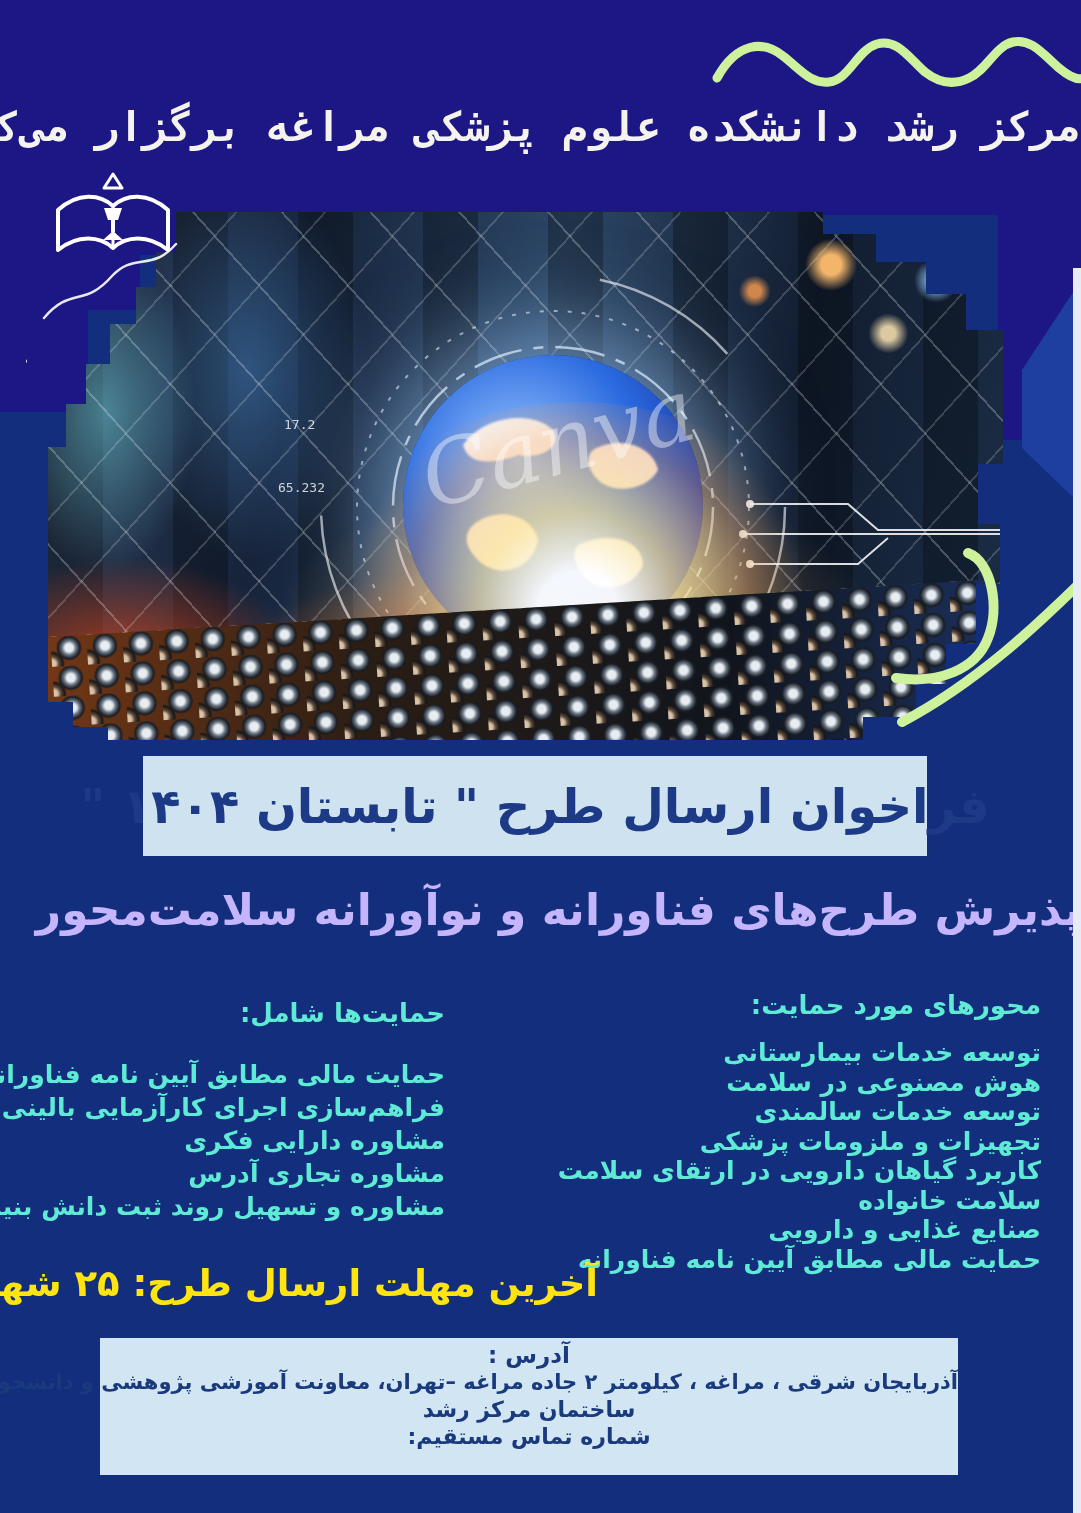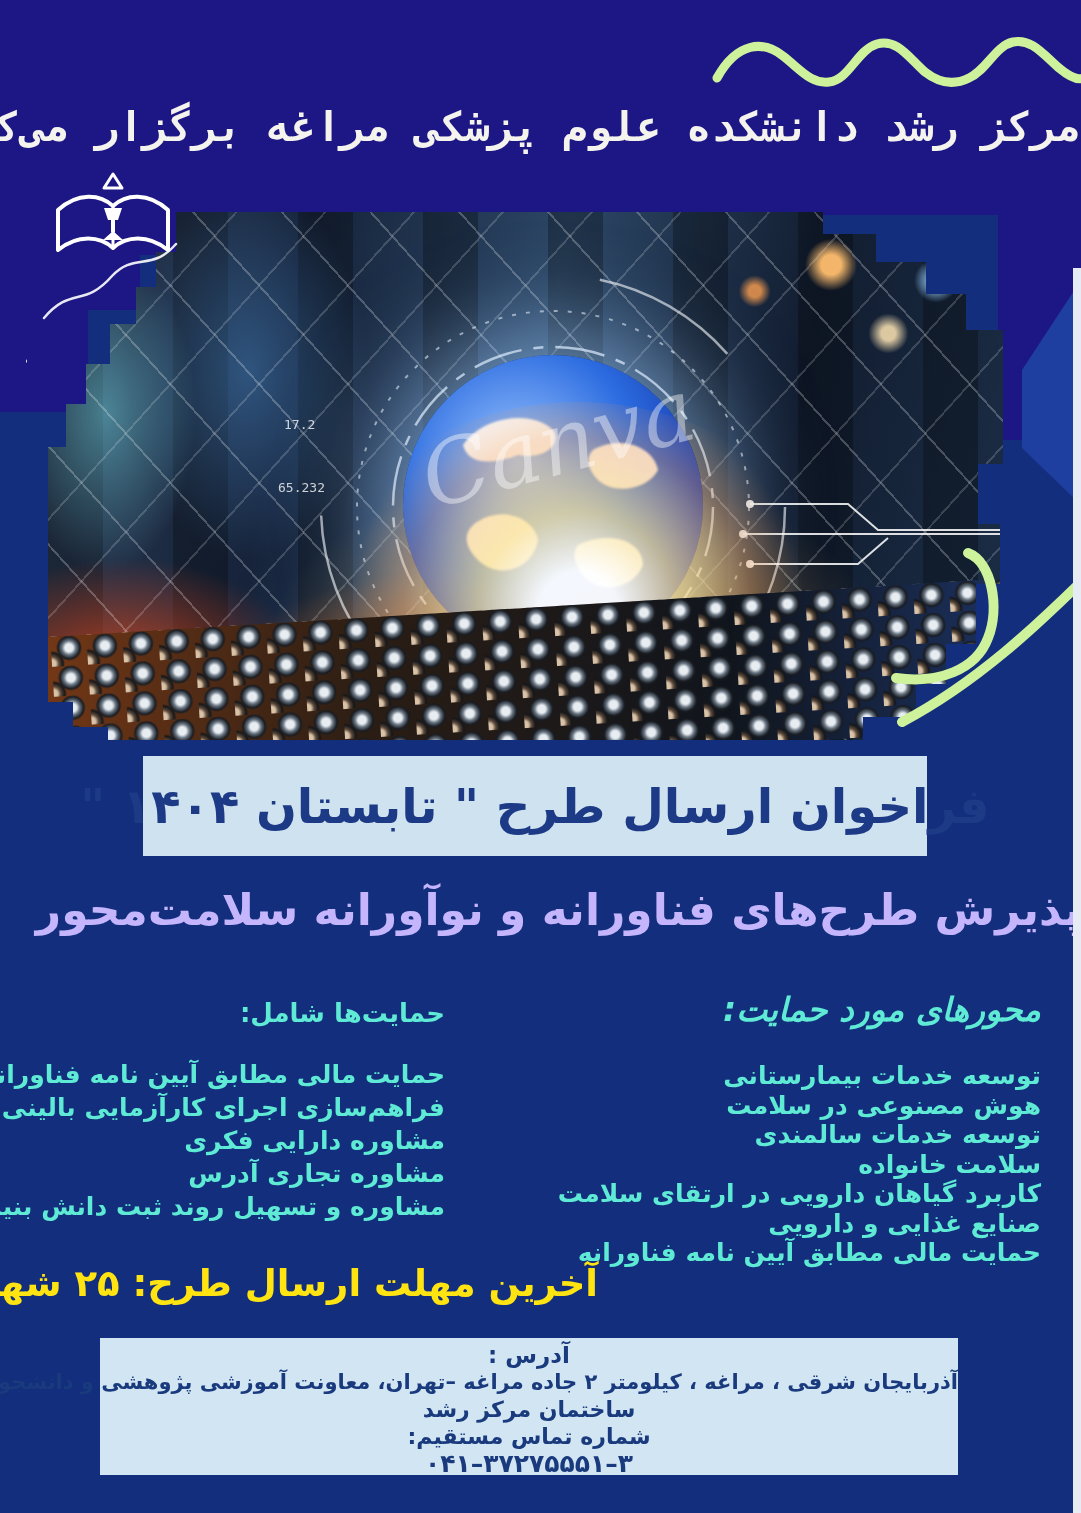--- a/index.html
+++ b/index.html
@@ -103,21 +103,21 @@
   }
   .banner-text { color:#1c3a86; font-weight:bold; font-size:48px; white-space:nowrap; direction:rtl; }
   .subtitle {
     position:absolute; left:0; right:0; top:884px; z-index:5; direction:rtl;
     color:#c4b5fd; font-weight:bold; font-size:44px; text-align:right; white-space:nowrap;
   }
 
   
   .col { position:absolute; z-index:5; direction:rtl; text-align:right; color:#5eead4; font-weight:bold; }
   .col-focus { right:40px; top:990px; width:470px; }
-  .col-focus .col-title { font-size:33px; margin-bottom:32px;font-style:italic; }
+  .col-focus .col-title { font-size:26px; margin-bottom:18px; }
   .col-focus .col-item { font-size:25px; line-height:29.5px; white-space:nowrap; }
   .col-supports { left:40px; top:998px; width:405px; }
   .col-supports .col-title { font-size:26px; margin-bottom:30px; }
   .col-supports .col-item { font-size:25px; line-height:33px; white-space:nowrap; }
 
   .deadline {
     position:absolute; left:28px; top:1262px; width:570px; z-index:5; direction:rtl;
     color:#ffe412; font-weight:bold; font-size:37px; text-align:center; white-space:nowrap;
   }
 
@@ -210,38 +210,38 @@
     <span class="banner-text">فراخوان ارسال طرح " تابستان ۱۴۰۴ "</span>
   </div>
 
   <div class="subtitle">پذیرش طرح‌های فناورانه و نوآورانه سلامت‌محور</div>
 
   <div class="col col-focus">
     <div class="col-title">محورهای مورد حمایت:</div>
     <div class="col-item">توسعه خدمات بیمارستانی</div>
     <div class="col-item">هوش مصنوعی در سلامت</div>
     <div class="col-item">توسعه خدمات سالمندی</div>
+    <div class="col-item">تجهیزات و ملزومات پزشکی</div>
+    <div class="col-item">کاربرد گیاهان دارویی در ارتقای سلامت</div>
     <div class="col-item">سلامت خانواده</div>
-    <div class="col-item">کاربرد گیاهان دارویی در ارتقای سلامت</div>
     <div class="col-item">صنایع غذایی و دارویی</div>
     <div class="col-item">حمایت مالی مطابق آیین نامه فناورانه</div>
   </div>
 
   <div class="col col-supports">
     <div class="col-title">حمایت‌ها شامل:</div>
     <div class="col-item">حمایت مالی مطابق آیین نامه فناورانه</div>
     <div class="col-item">فراهم‌سازی اجرای کارآزمایی بالینی</div>
     <div class="col-item">مشاوره دارایی فکری</div>
     <div class="col-item">مشاوره تجاری آدرس</div>
     <div class="col-item">مشاوره و تسهیل روند ثبت دانش بنیان</div>
   </div>
 
   <div class="deadline">آخرین مهلت ارسال طرح: ۲۵ شهریور ۱۴۰۴</div>
 
   <div class="address-box">
     <div class="l addr-label">آدرس :</div>
     <div class="l addr-line1">آذربایجان شرقی ، مراغه ، کیلومتر ۲ جاده مراغه –تهران، معاونت آموزشی پژوهشی و دانشجویی،</div>
     <div class="l addr-line2">ساختمان مرکز رشد</div>
     <div class="l addr-phone-label">شماره تماس مستقیم:</div>
-    <div class="l addr-phone">۰۴۱–۳۷۲۷۵۵۵۱–۳</div>
   </div>
 
 </div>
 
 </body></html>

